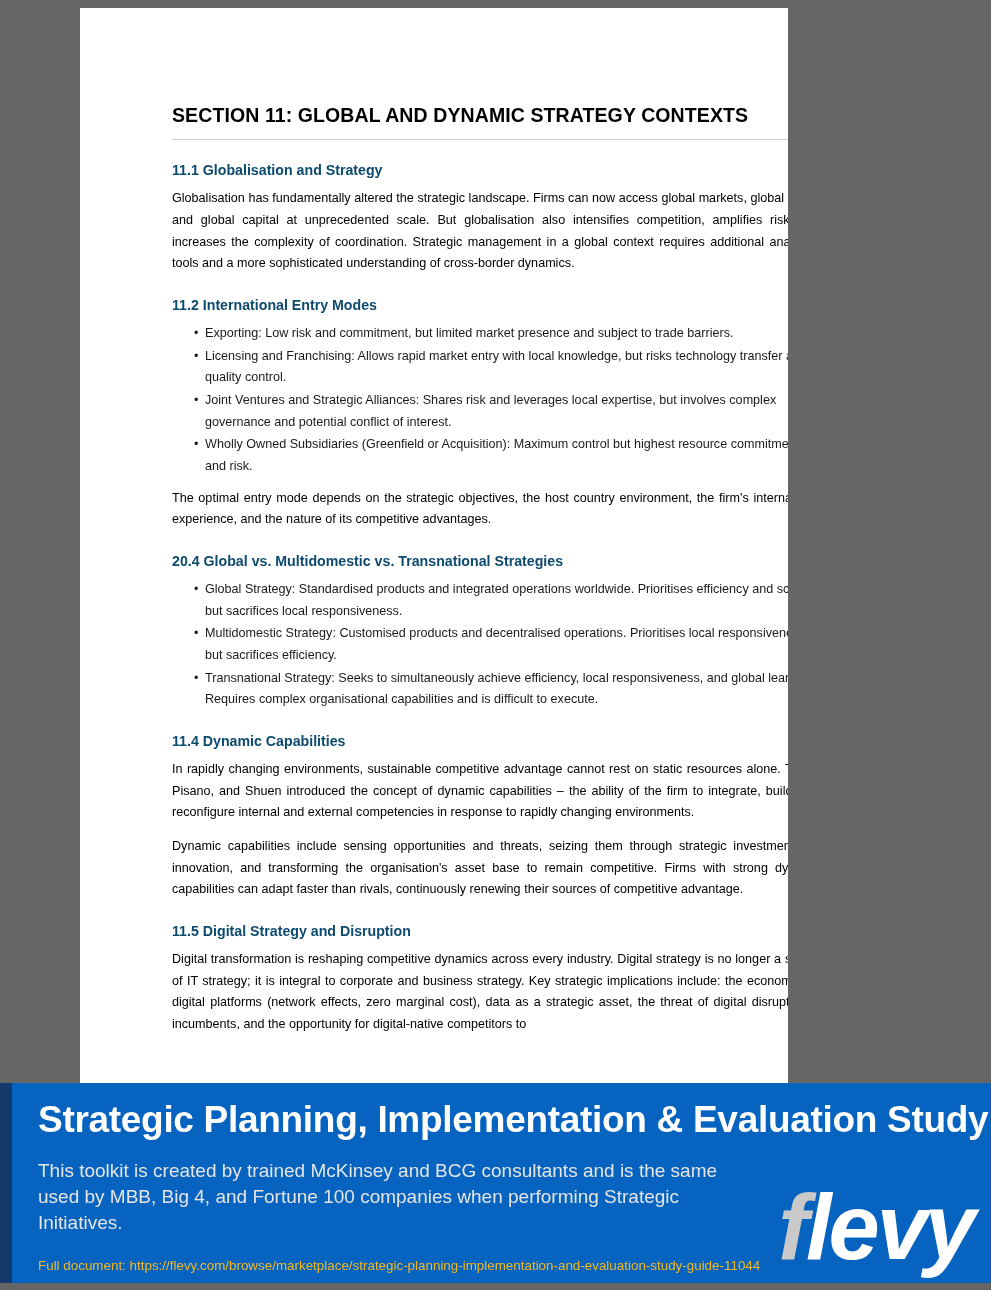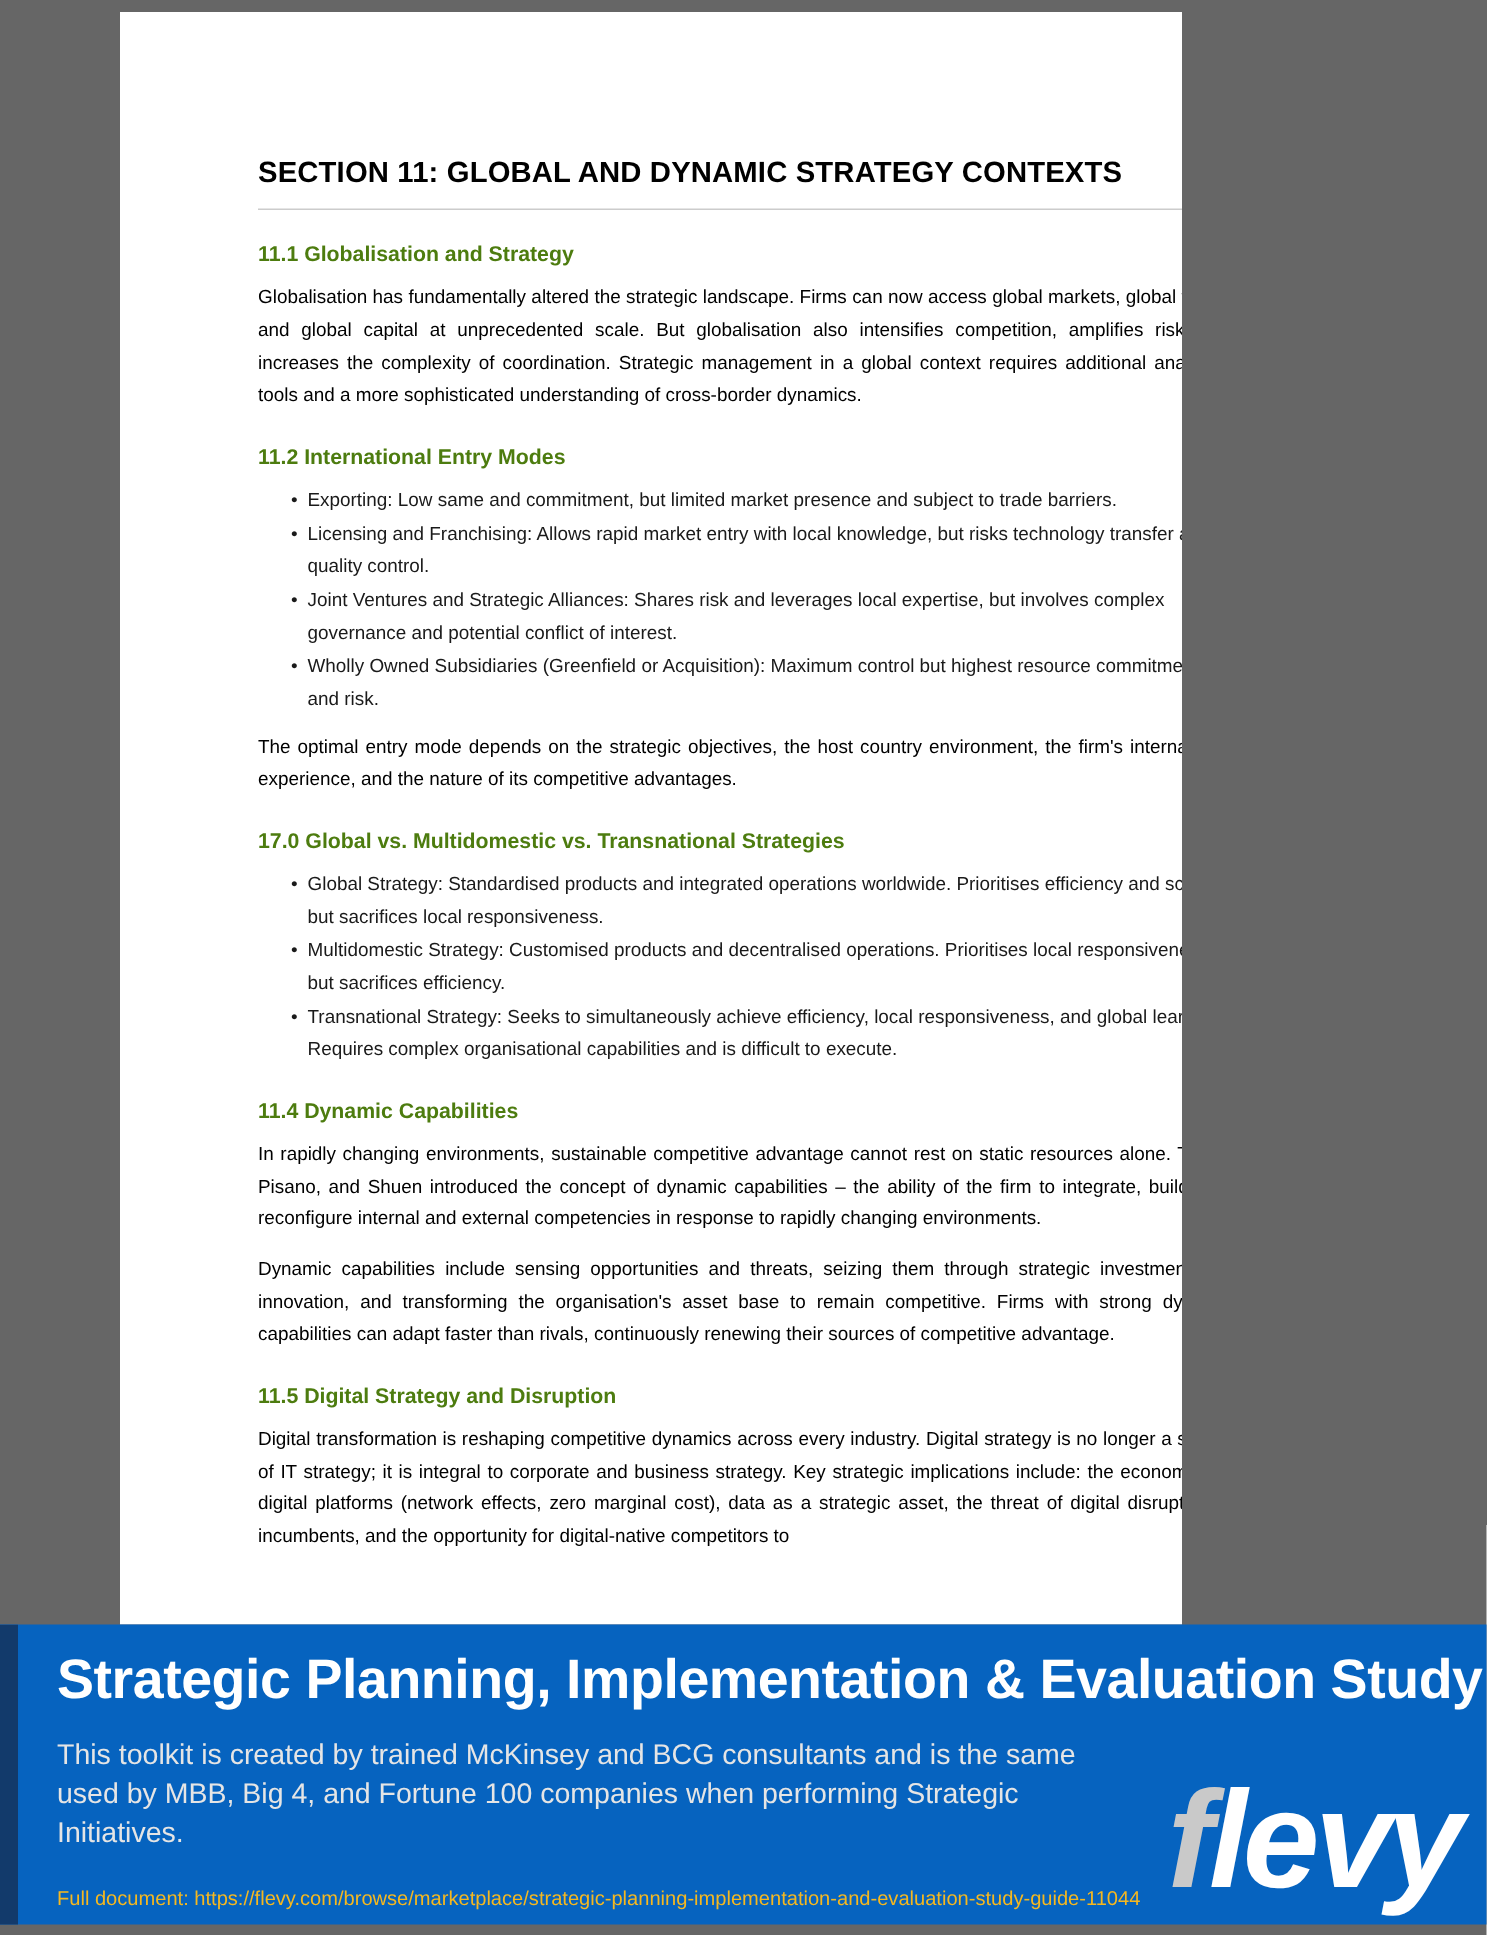--- a/index.html
+++ b/index.html
@@ -50,21 +50,21 @@
     border-top: 1px solid #cccccc;
     margin: 0 0 22px 0;
     width: 100%;
     height: 0;
   }
 
   .doc-h2 {
     font-family: "Liberation Sans", sans-serif;
     font-size: 14.2px;
     font-weight: bold;
-    color: #4d7c0f;
+    color: #0c4a6e;
     margin: 0 0 9px 0;
     line-height: 1.2;
   }
 
   .doc-h2.spaced { margin-top: 22px; }
 
   .doc-p {
     font-family: "Liberation Sans", sans-serif;
     font-size: 12.6px;
     color: #000000;
@@ -184,30 +184,30 @@
     <hr class="doc-rule">
 
     <section>
       <h2 class="doc-h2">11.1 Globalisation and Strategy</h2>
       <p class="doc-p">Globalisation has fundamentally altered the strategic landscape. Firms can now access global markets, global talent, and global capital at unprecedented scale. But globalisation also intensifies competition, amplifies risk, and increases the complexity of coordination. Strategic management in a global context requires additional analytical tools and a more sophisticated understanding of cross-border dynamics.</p>
     </section>
 
     <section>
       <h2 class="doc-h2 spaced">11.2 International Entry Modes</h2>
       <ul class="doc-bullets">
-        <li>Exporting: Low same and commitment, but limited market presence and subject to trade barriers.</li>
+        <li>Exporting: Low risk and commitment, but limited market presence and subject to trade barriers.</li>
         <li>Licensing and Franchising: Allows rapid market entry with local knowledge, but risks technology transfer and quality control.</li>
         <li>Joint Ventures and Strategic Alliances: Shares risk and leverages local expertise, but involves complex governance and potential conflict of interest.</li>
         <li>Wholly Owned Subsidiaries (Greenfield or Acquisition): Maximum control but highest resource commitment and risk.</li>
       </ul>
       <p class="doc-p">The optimal entry mode depends on the strategic objectives, the host country environment, the firm's international experience, and the nature of its competitive advantages.</p>
     </section>
 
     <section>
-      <h2 class="doc-h2 spaced">17.0 Global vs. Multidomestic vs. Transnational Strategies</h2>
+      <h2 class="doc-h2 spaced">20.4 Global vs. Multidomestic vs. Transnational Strategies</h2>
       <ul class="doc-bullets">
         <li>Global Strategy: Standardised products and integrated operations worldwide. Prioritises efficiency and scale but sacrifices local responsiveness.</li>
         <li>Multidomestic Strategy: Customised products and decentralised operations. Prioritises local responsiveness but sacrifices efficiency.</li>
         <li>Transnational Strategy: Seeks to simultaneously achieve efficiency, local responsiveness, and global learning. Requires complex organisational capabilities and is difficult to execute.</li>
       </ul>
     </section>
 
     <section>
       <h2 class="doc-h2 spaced">11.4 Dynamic Capabilities</h2>
       <p class="doc-p">In rapidly changing environments, sustainable competitive advantage cannot rest on static resources alone. Teece, Pisano, and Shuen introduced the concept of dynamic capabilities – the ability of the firm to integrate, build, and reconfigure internal and external competencies in response to rapidly changing environments.</p>

